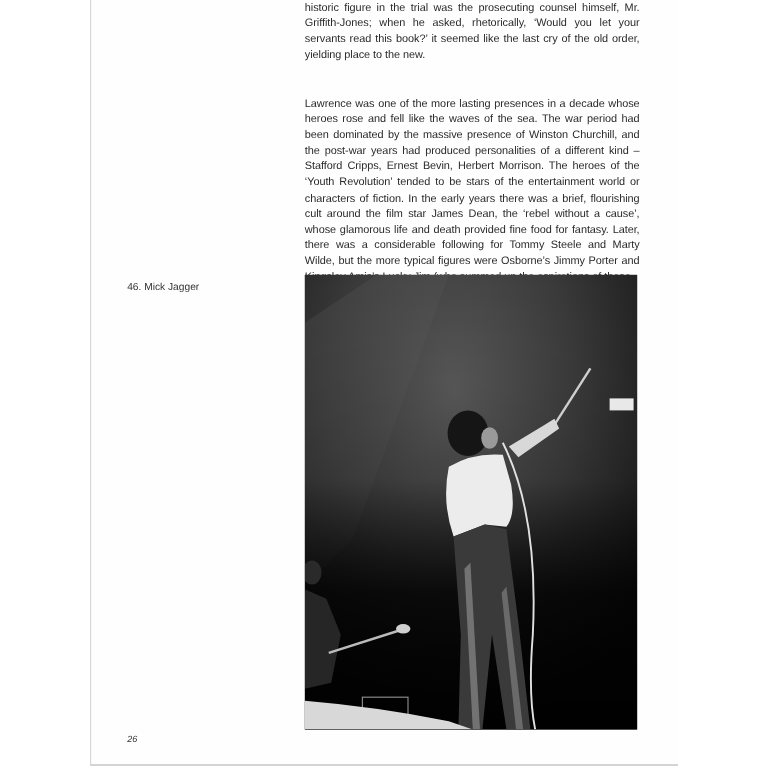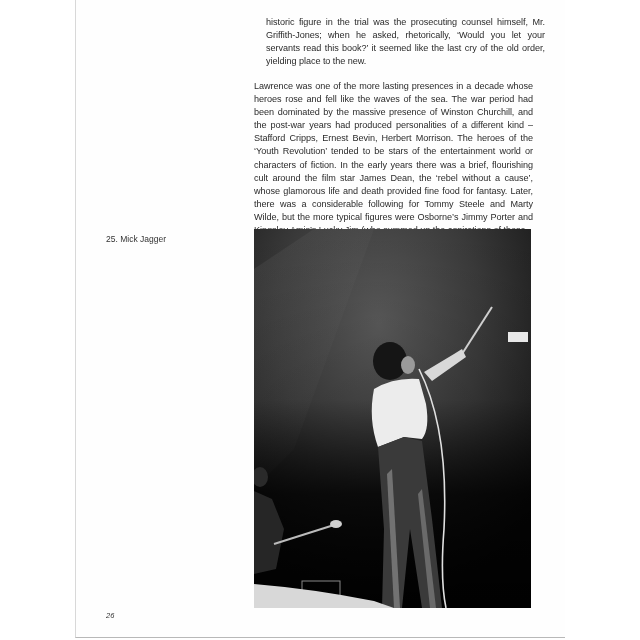--- a/index.html
+++ b/index.html
@@ -28,21 +28,21 @@
       font-family: "Liberation Sans", sans-serif;
       font-size: 9.1px;
       line-height: 13.1px;
       color: #2a2a2a;
       text-align: justify;
       letter-spacing: -0.05px;
     }
     .body-text p {
       margin: 0;
     }
-    .para1 { top: 16px; margin-left: 12px; }
+    .para1 { top: 0px; }
     .para2 { top: 80px; }
     .caption {
       position: absolute;
       left: 106px;
       top: 234px;
       font-family: "Liberation Sans", sans-serif;
       font-size: 8.5px;
       color: #333;
     }
     .folio {
@@ -71,21 +71,21 @@
 <div class="page"></div>
 
 <div class="body-text para1">
   <p>historic figure in the trial was the prosecuting counsel himself, Mr. Griffith-Jones; when he asked, rhetorically, ‘Would you let your servants read this book?’ it seemed like the last cry of the old order, yielding place to the new.</p>
 </div>
 
 <div class="body-text para2">
   <p>Lawrence was one of the more lasting presences in a decade whose heroes rose and fell like the waves of the sea. The war period had been dominated by the massive presence of Winston Churchill, and the post-war years had produced personalities of a different kind – Stafford Cripps, Ernest Bevin, Herbert Morrison. The heroes of the ‘Youth Revolution’ tended to be stars of the entertainment world or characters of fiction. In the early years there was a brief, flourishing cult around the film star James Dean, the ‘rebel without a cause’, whose glamorous life and death provided fine food for fantasy. Later, there was a considerable following for Tommy Steele and Marty Wilde, but the more typical figures were Osborne’s Jimmy Porter and Kingsley Amis’s Lucky Jim (who summed up the aspirations of those</p>
 </div>
 
-<div class="caption">25. Mick Jagger</div>
+<div class="caption">46. Mick Jagger</div>
 
 <div class="photo">
   <svg width="277" height="379" viewBox="0 0 277 379" xmlns="http://www.w3.org/2000/svg">
     <defs>
       <radialGradient id="haze" cx="0.45" cy="0.25" r="0.75">
         <stop offset="0" stop-color="#5a5a5a"></stop>
         <stop offset="0.5" stop-color="#3a3a3a"></stop>
         <stop offset="1" stop-color="#121212"></stop>
       </radialGradient>
       <linearGradient id="fade" x1="0" y1="0" x2="0" y2="1">

